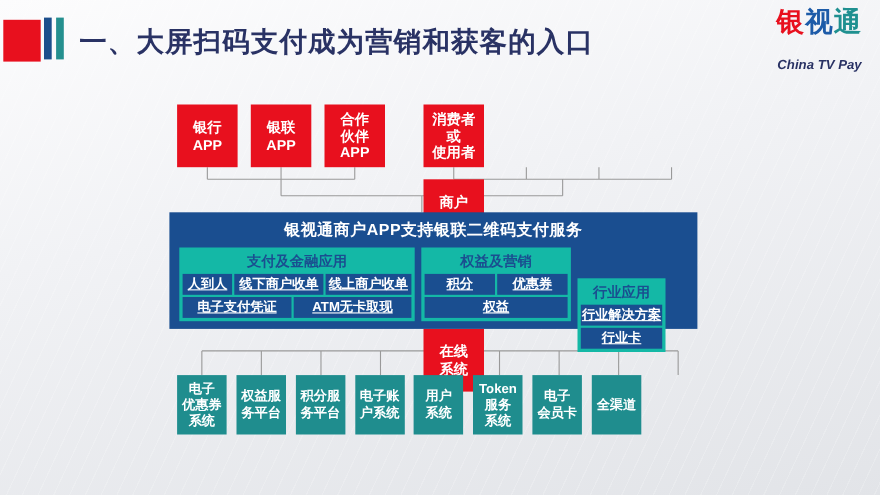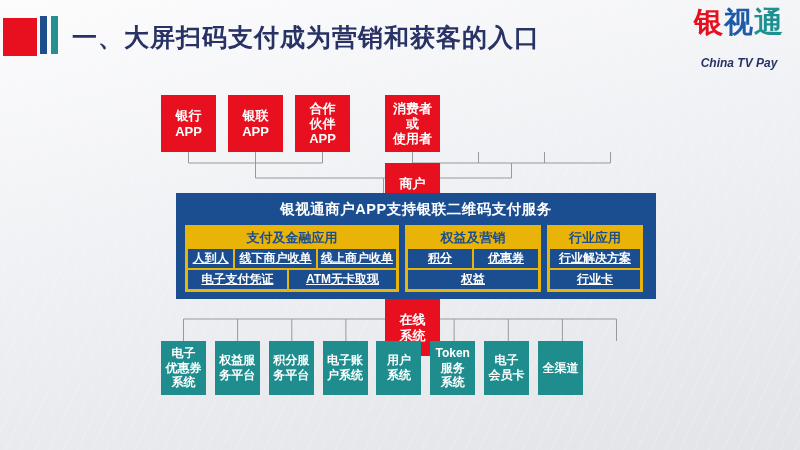--- a/index.html
+++ b/index.html
@@ -15,41 +15,41 @@
   }
   
   .mark-red{position:absolute;left:3px;top:18px;width:34px;height:38px;background:#e8101e;}
   .mark-bar-blue{position:absolute;left:40px;top:16px;width:7px;height:38px;background:#1c4f8c;}
   .mark-bar-teal{position:absolute;left:51px;top:16px;width:7px;height:38px;background:#25908f;}
   .slide-title{
     position:absolute;left:72px;top:21px;font-size:25px;font-weight:bold;
     color:#293264;letter-spacing:1px;white-space:nowrap;
   }
   .logo{position:absolute;right:16px;top:8px;text-align:center;line-height:1;}
-  .logo-chars{font-size:29px;font-weight:bold;letter-spacing:1px;}
+  .logo-chars{font-size:25px;font-weight:bold;letter-spacing:1px;}
   .logo-sub{font-size:12px;font-weight:bold;font-style:italic;color:#293264;margin-top:20px;}
   .lc-red{color:#e8101e}.lc-blue{color:#1d5ba8}.lc-teal{color:#1f9090}
   
   .row-left,.row-right{position:absolute;top:95px;display:flex;}
   .row-left{left:161px;gap:12px;align-items:flex-end;}
   .row-right{left:385px;gap:11px;flex-direction:column;}
   .red-box{
     width:55px;height:57px;background:#e8101e;color:#fff;
     display:flex;align-items:center;justify-content:center;
     font-size:13px;font-weight:bold;line-height:1.18;text-align:center;
   }
   .pre{white-space:pre-line;}
   
   .connectors{position:absolute;left:0;top:0;pointer-events:none;}
   
-  .panel{position:absolute;left:176px;top:193px;width:480px;height:106px;background:#1a4e90;box-sizing:border-box;}
+  .panel{position:absolute;left:154px;top:193px;width:480px;height:106px;background:#1a4e90;box-sizing:border-box;}
   .panel-title{padding:7px 0 6px;text-align:center;color:#fff;font-size:14.5px;font-weight:bold;letter-spacing:.5px;}
   .sections{display:flex;gap:6px;padding:0 9px;}
-  .section{background:#eab308;box-sizing:border-box;height:67px;padding:3px;display:flex;flex-direction:column;gap:2px;}
-  .sec-1{width:214px;}.sec-2{width:136px;}.sec-3{width:96px;}
+  .section{background:#14b8a6;box-sizing:border-box;height:67px;padding:3px;display:flex;flex-direction:column;gap:2px;}
+  .sec-1{width:214px;}.sec-2{width:136px;}.sec-3{width:80px;margin-top:28px;}
   .section-title{color:#1a4e90;font-size:13px;font-weight:bold;text-align:center;line-height:19px;height:19px;}
   .prow{display:flex;gap:2px;flex:1;}
   .pill{
     background:#1a4e90;color:#fff;font-size:12px;font-weight:bold;
     display:flex;align-items:center;justify-content:center;flex:1;white-space:nowrap;text-decoration:underline;
   }
   .f058{flex:.58}.f103{flex:1.03}.f100{flex:1}.f096{flex:.96}.f104{flex:1.04}
   
   .bottom-row{position:absolute;left:161px;top:341px;width:422px;display:flex;justify-content:space-between;}
   .teal-box{

